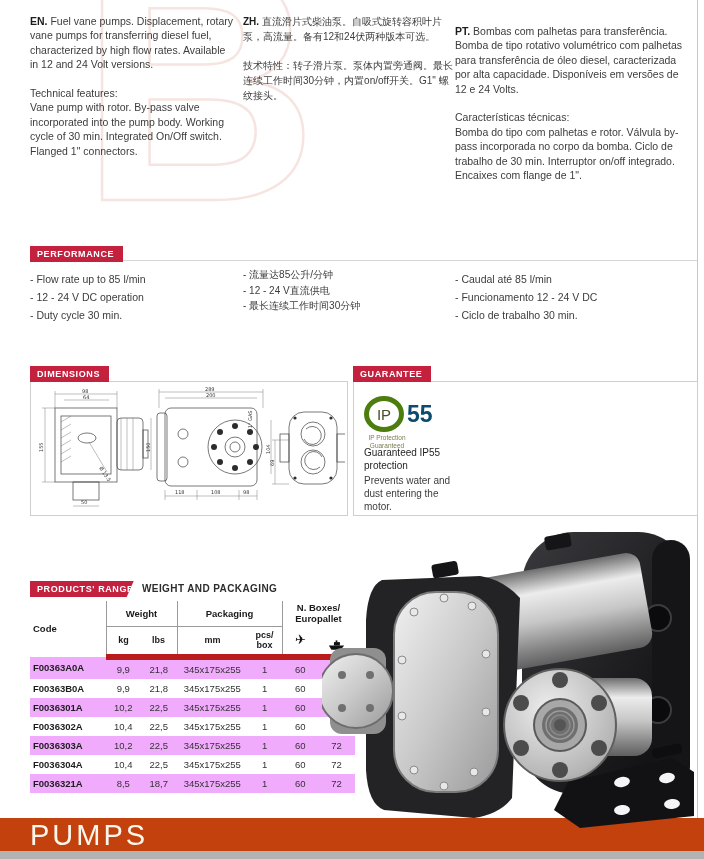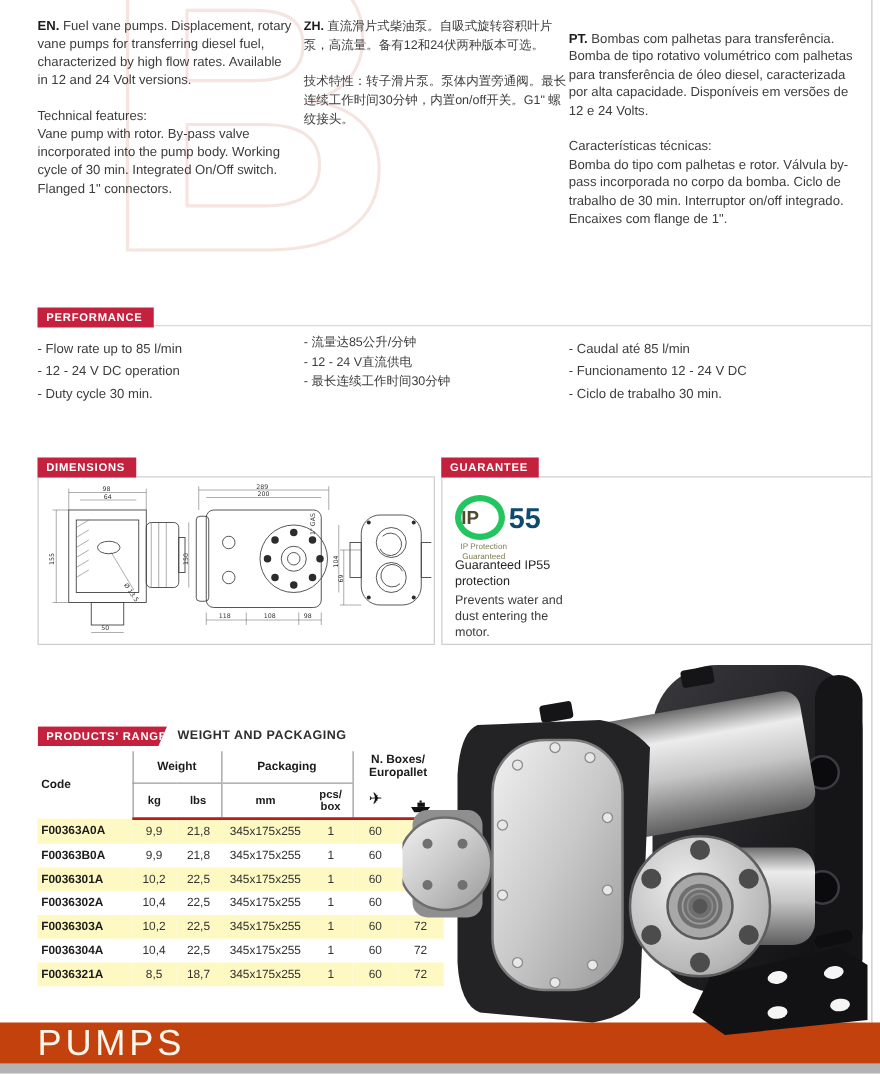--- a/index.html
+++ b/index.html
@@ -28,43 +28,43 @@
   .perf-list div{white-space:nowrap;}
   #perf-zh{font-size:10px;line-height:1.55;}
   
   .dims-svg{position:absolute;left:31px;top:382px;z-index:2;}
   .dline{stroke:#3f3f3f;stroke-width:.7;fill:none;}
   .dthin{stroke:#5a5a5a;stroke-width:.4;fill:none;}
   .dtxt{font-size:5px;fill:#333;font-family:"DejaVu Sans",sans-serif;}
   
   .ip-badge{position:absolute;left:364px;top:396px;z-index:3;width:110px;}
   .ip-row{display:flex;align-items:center;}
-  .ip-circle{width:30px;height:26px;border:5px solid #22c55e;border-radius:50%;
-             display:flex;align-items:center;
-             font-weight:bold;font-size:15px;color:#4c4c2e;background:#fff;}
+  .ip-circle{width:30px;height:26px;border:5px solid #4d7c0f;border-radius:50%;
+             display:flex;align-items:center;justify-content:center;
+             font-weight:normal;font-size:15px;color:#4c4c2e;background:#fff;}
   .ip-rating{font-size:23px;font-weight:bold;color:#0c4a6e;margin-left:3px;}
   .ip-caption{font-size:6.5px;color:#7c7c52;text-align:center;width:46px;margin-top:2px;white-space:pre-line;line-height:1.3;}
   .guar-head{position:absolute;left:364px;top:447px;width:110px;font-size:10px;font-weight:normal;
              color:#1f1f1f;line-height:1.25;white-space:pre-line;z-index:3;}
   .guar-body{position:absolute;left:364px;top:474px;width:110px;font-size:10px;line-height:1.3;
              white-space:pre-line;z-index:3;}
   
   .prod-subtitle{position:absolute;left:142px;top:583px;font-size:10px;font-weight:bold;
                  color:#2d2d2d;letter-spacing:.4px;z-index:3;}
   table.prod{position:absolute;left:30px;top:601px;border-collapse:collapse;z-index:2;
              font-size:9.5px;color:#333;}
   table.prod th{font-weight:bold;color:#1a1a1a;padding:2px 3px;vertical-align:middle;}
   table.prod .group{border-bottom:1px solid #9a9a9a;text-align:center;font-size:9.5px;}
   table.prod .nob{text-align:center;white-space:pre-line;line-height:1.15;}
   table.prod .sub{text-align:center;font-size:9px;white-space:pre-line;line-height:1.1;padding:3px 2px;}
   table.prod .vsep{border-left:1px solid #9a9a9a;}
-  table.prod thead tr:last-child th{border-bottom:2px solid #b91c1c;}
+  table.prod thead tr:last-child th{border-bottom:6px solid #b91c1c;}
   table.prod td{padding:3px 3px;text-align:center;height:13px;}
   table.prod td.code{text-align:left;font-weight:bold;color:#1c1c1c;width:70px;}
-  table.prod tr.alt{background:#fef9c3;}
+  table.prod tr.alt{background:#f0abfc;}
   .c-kg{width:30px;}.c-lbs{width:32px;}.c-mm{width:66px;}.c-pcs{width:30px;}.c-air{width:32px;}.c-sea{width:32px;}
   .plane{font-family:"DejaVu Sans",sans-serif;font-size:13px;color:#111;}
   .shipsvg{display:inline-block;vertical-align:middle;}
   
   .pump{position:absolute;left:322px;top:520px;z-index:5;}
   
   .band{position:absolute;left:0;top:818px;width:704px;height:33px;background:#c2410c;z-index:3;}
   .band .title{position:absolute;left:30px;top:1px;font-size:29px;font-weight:300;color:#fdf6ec;
                letter-spacing:3px;}
   .graystrip{position:absolute;left:0;top:851px;width:704px;height:8px;background:#b3b3b3;z-index:3;}

